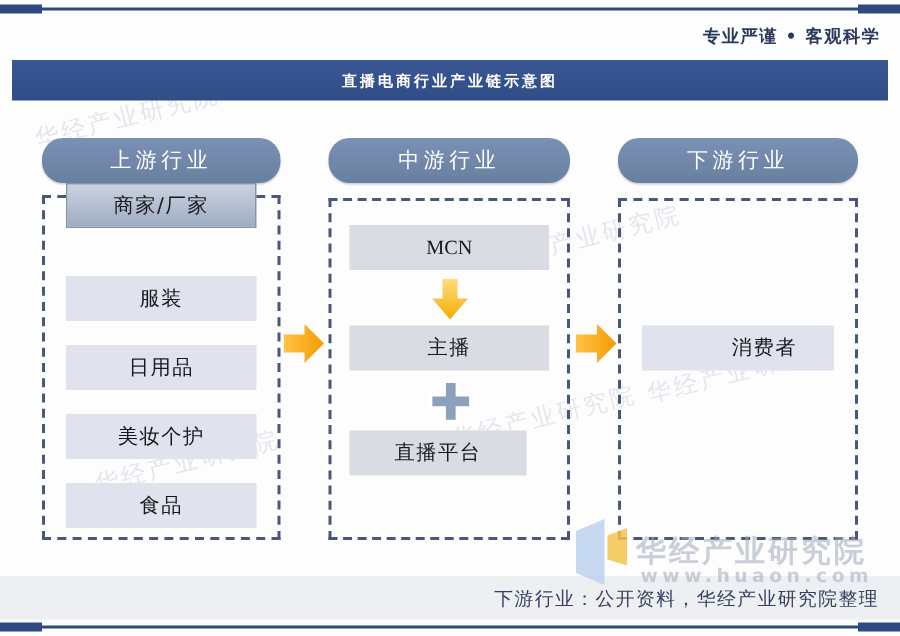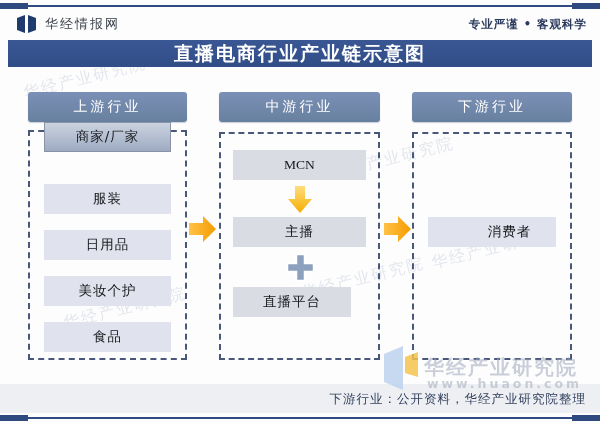--- a/index.html
+++ b/index.html
@@ -14,24 +14,24 @@
 
   
   .brand { position:absolute; left:16px; top:14px; display:flex; align-items:center; gap:7px; }
   .brand-text { font-size:13px; color:#3a4049; letter-spacing:2px; }
 
   .tagline { position:absolute; right:13px; top:17px; font-size:11.5px; font-weight:600; color:#2b3a5c; letter-spacing:1px; }
 
   
   .titlebar { position:absolute; left:8px; top:40px; width:584px; height:27px;
     background:linear-gradient(#3a5795,#304d87); display:flex; align-items:center; justify-content:center; }
-  .titlebar span { color:#ffffff; font-size:19px; font-weight:bold; letter-spacing:2px; }
+  .titlebar span { color:#ffffff; font-size:10px; font-weight:bold; letter-spacing:2px; }
 
   
-  .col-header { position:absolute; height:30px; border-radius:3px;
+  .col-header { position:absolute; height:30px; border-radius:14px;
     background:linear-gradient(#7a90b6,#68809f); display:flex; align-items:center; justify-content:center;
     box-shadow:0 1px 1px rgba(60,70,95,.25); }
   .col-header span { color:#fff; font-size:14px; letter-spacing:3px; }
 
   
   .dash-box { position:absolute; border:2px dashed #49587a; }
 
   
   .item { position:absolute; height:30px; display:flex; align-items:center; justify-content:center;
     font-size:13.5px; color:#17181c; letter-spacing:1px; }
@@ -63,27 +63,20 @@
   <div class="rule rule-thin" style="top:5px;"></div>
   <div class="rule rule-thick" style="left:0; top:3px;"></div>
   <div class="rule rule-thick" style="left:572px; top:3px;"></div>
 
   <div class="wm" style="left:22px; top:68px;">华经产业研究院</div>
   <div class="wm" style="left:330px; top:148px;">华经产业研究院</div>
   <div class="wm" style="left:62px; top:298px;">华经产业研究院</div>
   <div class="wm" style="left:300px; top:268px;">华经产业研究院</div>
   <div class="wm" style="left:430px; top:238px;">华经产业研究院</div>
 
-  <div class="brand">
-    <svg width="22" height="20" viewBox="0 0 22 20">
-      <path d="M1,4 L9,1 L9,19 L1,16 Z" fill="#1e3a6e"></path>
-      <path d="M12,1 L20,4 L20,16 L12,19 Z" fill="#1e3a6e"></path>
-    </svg>
-    <span class="brand-text">华经情报网</span>
-  </div>
 
   <div class="tagline">专业严谨 • 客观科学</div>
 
   <div class="titlebar">
     <span>直播电商行业产业链示意图</span>
   </div>
 
   <div class="col-header" style="left:28px; top:92px; width:159px;">
     <span>上游行业</span>
   </div>

